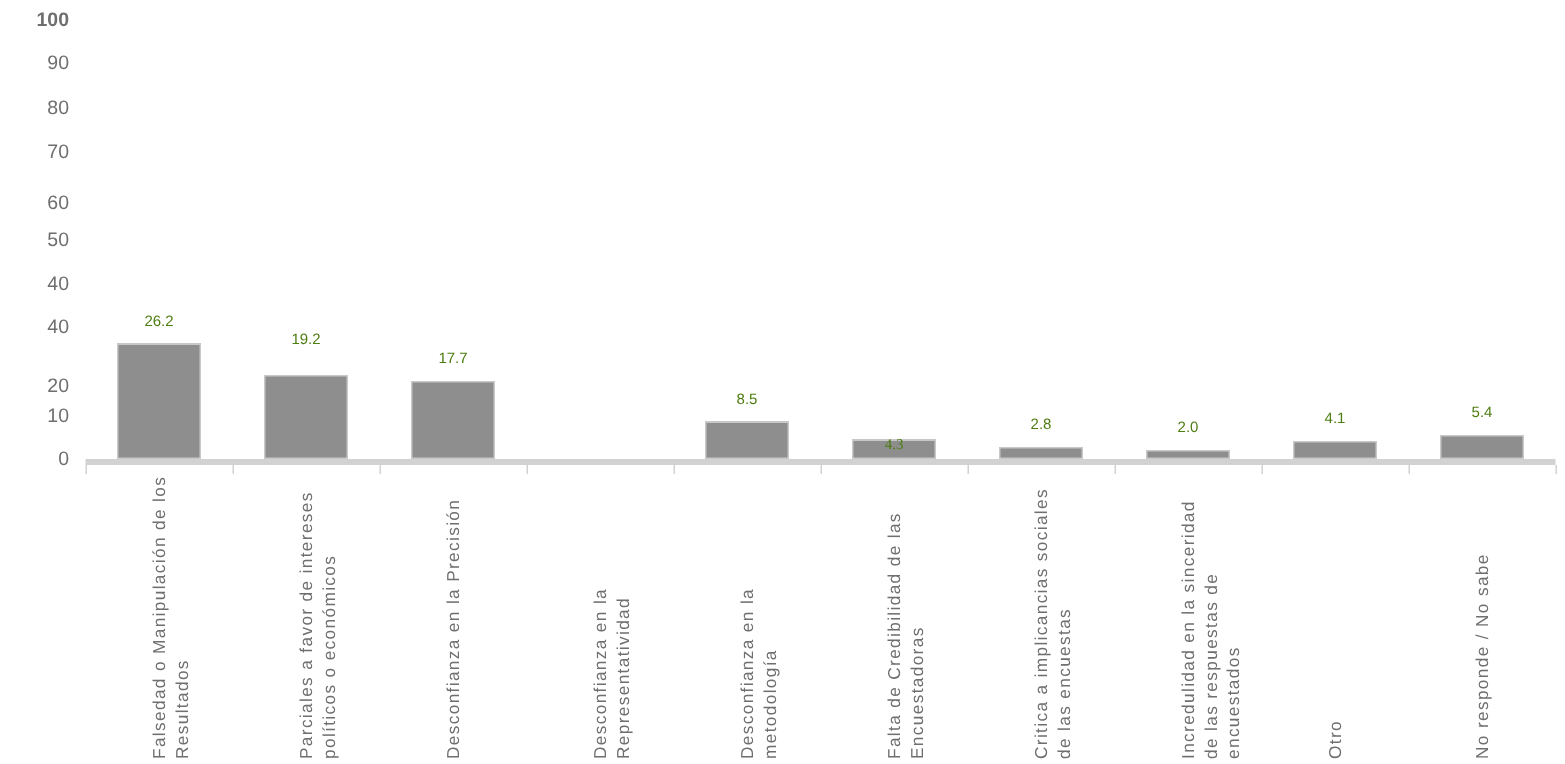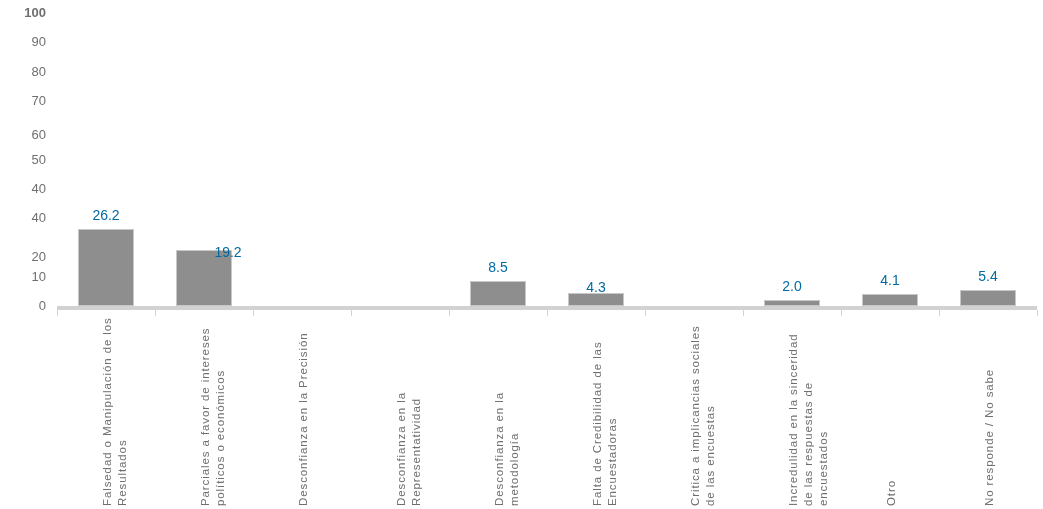--- a/index.html
+++ b/index.html
@@ -60,22 +60,22 @@
     transform: translateX(-50%);
     width: 56px;
     background: #8e8e8e;
     border: 1px solid #c8c8c8;
     box-sizing: border-box;
   }
   .bar-value {
     position: absolute;
     left: 50%;
     transform: translateX(-50%);
-    font-size: 14px;
-    color: #0369a1;
+    font-size: 10px;
+    color: #4d7c0f;
     white-space: nowrap;
     line-height: 14px;
   }
 
   
   #axis-line {
     position: absolute;
     left: 57px;
     top: 306px;
     width: 980px;
@@ -142,29 +142,37 @@
       <div class="y-tick-label" style="top: 299px;">0</div>
     </div>
 
   <div id="plot-area">
       <div class="bar-slot" style="left: 0px; width: 98px;">
         <div class="bar-rect" style="height: 76.766px;"></div>
         <div class="bar-value" style="bottom: 83.766px;">26.2</div>
       </div>
       <div class="bar-slot" style="left: 98px; width: 98px;">
         <div class="bar-rect" style="height: 56.256px;"></div>
-        <div class="bar-value" style="bottom: 47px; margin-left: 24px;">19.2</div>
+        <div class="bar-value" style="bottom: 72px;">19.2</div>
+      </div>
+      <div class="bar-slot" style="left: 196px; width: 98px;">
+        <div class="bar-rect" style="height: 51.861px;"></div>
+        <div class="bar-value" style="bottom: 58.861px;">17.7</div>
       </div>
       <div class="bar-slot" style="left: 392px; width: 98px;">
         <div class="bar-rect" style="height: 24.905px;"></div>
         <div class="bar-value" style="bottom: 31.905px;">8.5</div>
       </div>
       <div class="bar-slot" style="left: 490px; width: 98px;">
         <div class="bar-rect" style="height: 12.599px;"></div>
-        <div class="bar-value" style="bottom: 12px;">4.3</div>
+        <div class="bar-value" style="bottom: 2px; font-family: Liberation Serif, serif;">4.3</div>
+      </div>
+      <div class="bar-slot" style="left: 588px; width: 98px;">
+        <div class="bar-rect" style="height: 8.204px;"></div>
+        <div class="bar-value" style="bottom: 15.204px;">2.8</div>
       </div>
       <div class="bar-slot" style="left: 686px; width: 98px;">
         <div class="bar-rect" style="height: 5.86px;"></div>
         <div class="bar-value" style="bottom: 12.86px;">2.0</div>
       </div>
       <div class="bar-slot" style="left: 784px; width: 98px;">
         <div class="bar-rect" style="height: 12.013px;"></div>
         <div class="bar-value" style="bottom: 19.013px;">4.1</div>
       </div>
       <div class="bar-slot" style="left: 882px; width: 98px;">

